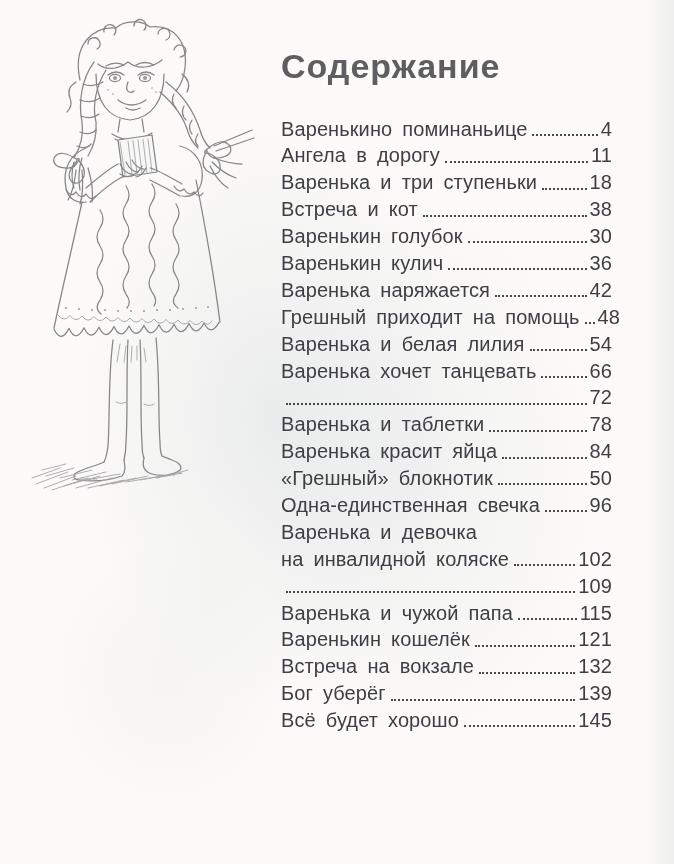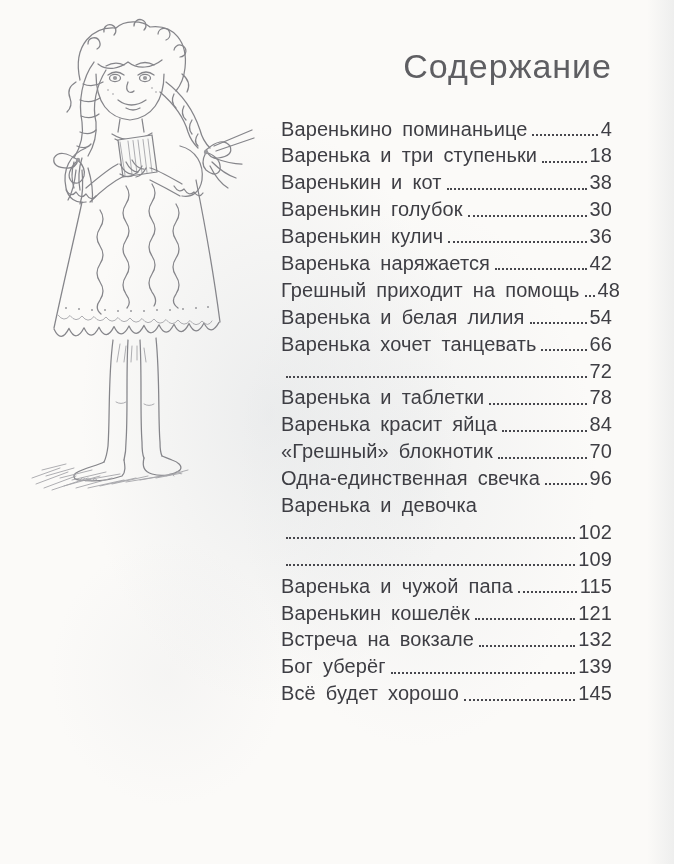--- a/index.html
+++ b/index.html
@@ -19,23 +19,23 @@
     position:absolute;left:16px;top:18px;width:262px;height:494px;
   }
   .sketch{stroke:#85858a;fill:none;stroke-width:1.25;stroke-linecap:round;stroke-linejoin:round;}
   .sketch-light{stroke:#a5a5a9;fill:none;stroke-width:0.9;stroke-linecap:round;}
   .sketch-fill{fill:#9a9a9e;stroke:none;}
   .toc{
     position:absolute;left:281px;top:46px;width:331px;
     color:#3e3e44;
   }
   .toc-title{
-    text-align:right;
+    text-align:left;
     font-size:34px;
-    font-weight:400;
+    font-weight:700;
     letter-spacing:1px;
     color:#5e5e62;
     margin:0 0 27px 0;
     line-height:40px;
   }
   .toc-list{display:block;}
   .row{
     display:flex;
     align-items:flex-end;
     height:26.9px;
@@ -226,26 +226,31 @@
   <div class="toc">
     <h1 class="toc-title">Содержание</h1>
     <div class="toc-list">
 
       <div class="row">
           <span class="t">Варенькино поминаньице</span>
           <span class="leader"></span>
           <span class="p">4</span>
         </div>
       <div class="row">
+          <span class="t">Ангела в дорогу</span>
+          <span class="leader"></span>
+          <span class="p">11</span>
+        </div>
+      <div class="row">
           <span class="t">Варенька и три ступеньки</span>
           <span class="leader"></span>
           <span class="p">18</span>
         </div>
       <div class="row">
-          <span class="t">Варенькин и кот</span>
+          <span class="t">Встреча и кот</span>
           <span class="leader"></span>
           <span class="p">38</span>
         </div>
       <div class="row">
           <span class="t">Варенькин голубок</span>
           <span class="leader"></span>
           <span class="p">30</span>
         </div>
       <div class="row">
           <span class="t">Варенькин кулич</span>
@@ -282,31 +287,32 @@
           <span class="p">78</span>
         </div>
       <div class="row">
           <span class="t">Варенька красит яйца</span>
           <span class="leader"></span>
           <span class="p">84</span>
         </div>
       <div class="row">
           <span class="t">«Грешный» блокнотик</span>
           <span class="leader"></span>
-          <span class="p">70</span>
+          <span class="p">50</span>
         </div>
       <div class="row">
           <span class="t">Одна-единственная свечка</span>
           <span class="leader"></span>
           <span class="p">96</span>
         </div>
       <div class="row noleader">
           <span class="t">Варенька и девочка</span>
         </div>
       <div class="row">
+          <span class="t">на инвалидной коляске</span>
           <span class="leader"></span>
           <span class="p">102</span>
         </div>
       <div class="row">
           <span class="leader"></span>
           <span class="p">109</span>
         </div>
       <div class="row">
           <span class="t">Варенька и чужой папа</span>
           <span class="leader"></span>

